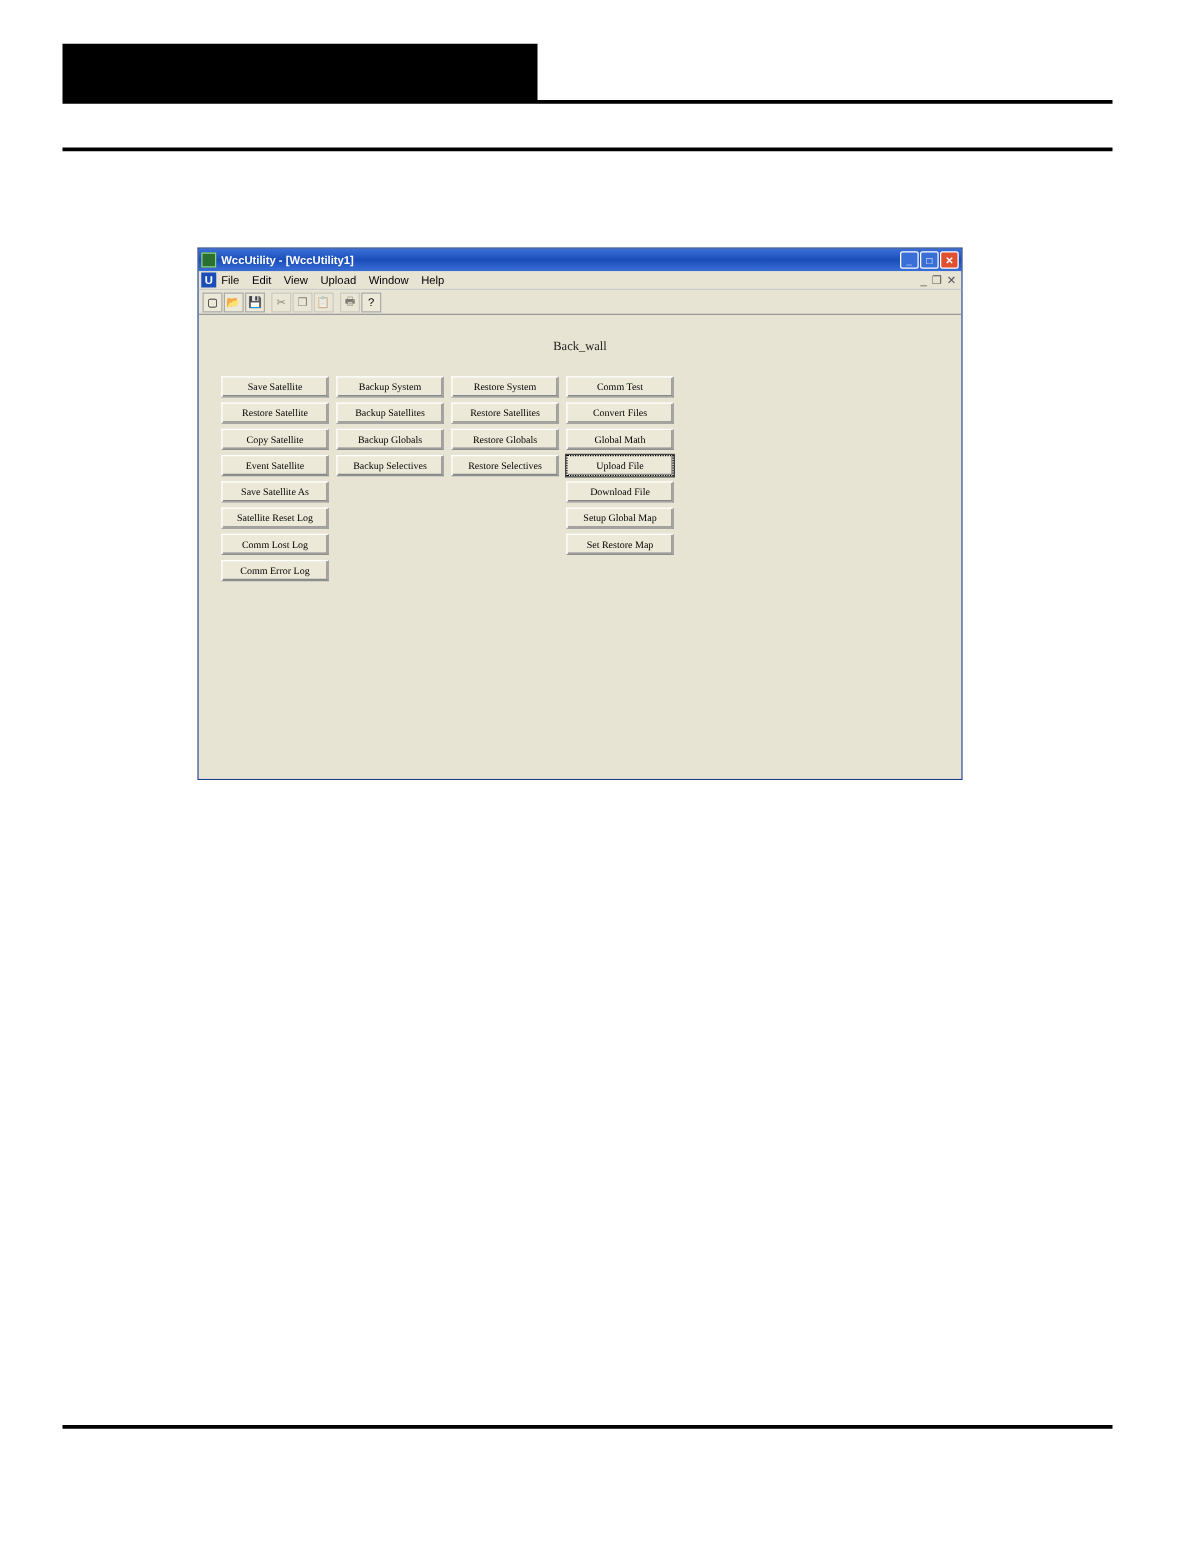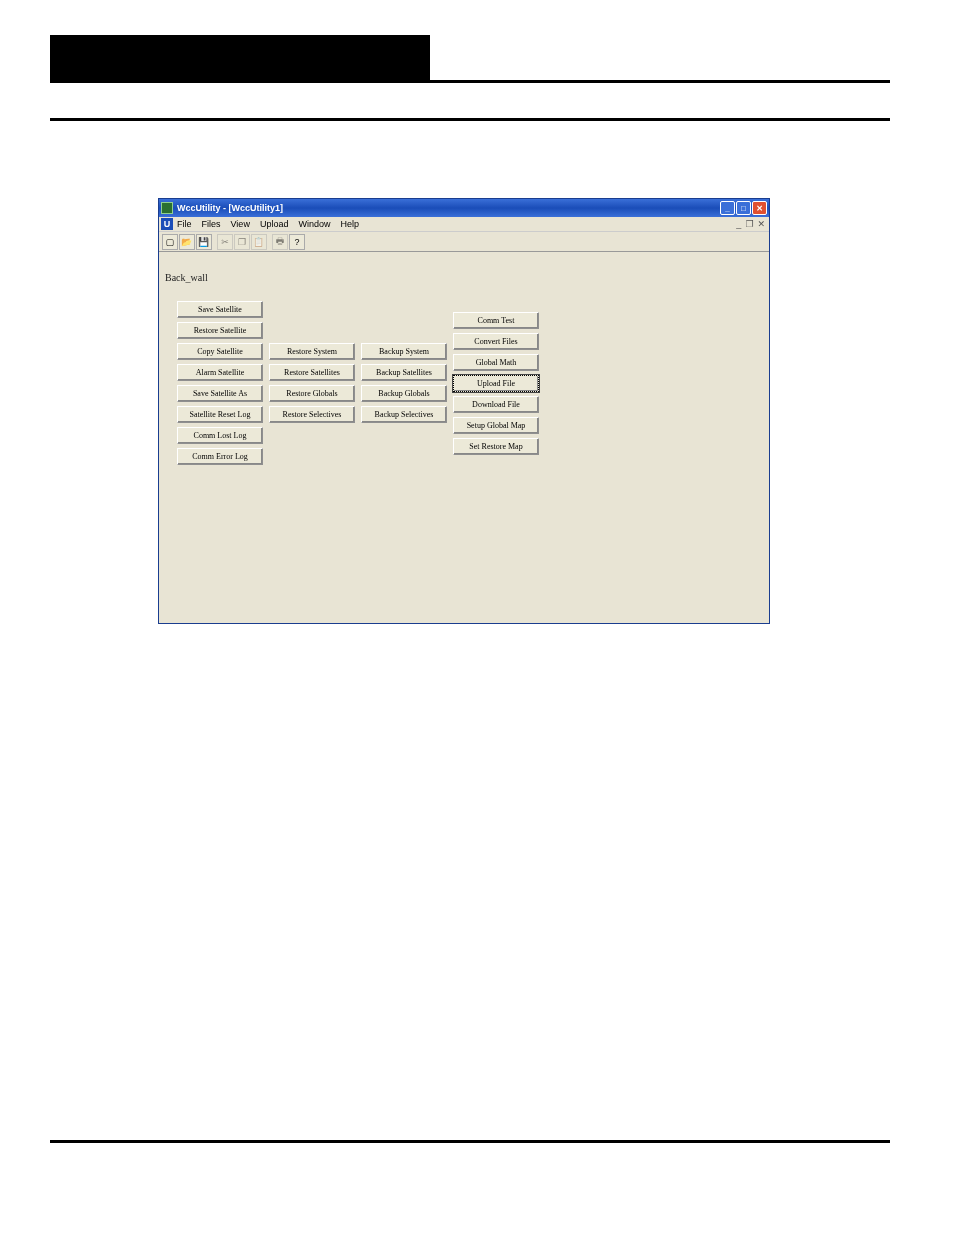--- a/index.html
+++ b/index.html
@@ -137,31 +137,30 @@
   }
   .tool-btn.disabled{ opacity:0.45; }
   .tool-sep{ width:3px; }
   .client-area{
     flex:1;
     background:#e8e4d4;
     padding:6px;
     overflow:hidden;
   }
   .content-label{
-    text-align:left;
+    text-align:center;
     font-size:10px;
     color:#222;
     margin:14px 0 18px 0;
     font-family:"Times New Roman",serif;
   }
   .button-grid{
     display:flex;
     gap:6px;
     margin-left:12px;
-    align-items:center;
   }
   .col{
     display:flex;
     flex-direction:column;
     gap:4px;
   }
   .ui-btn{
     width:86px;
     height:17px;
     background:#ece9d8;
@@ -198,21 +197,21 @@
     <div class="win-controls">
       <div class="win-btn win-min">_</div>
       <div class="win-btn win-max">□</div>
       <div class="win-btn win-close">✕</div>
     </div>
   </div>
 
   <div class="menubar">
     <span class="mdi-icon">U</span>
     <span class="menu-item">File</span>
-    <span class="menu-item">Files</span>
+    <span class="menu-item">Edit</span>
     <span class="menu-item">View</span>
     <span class="menu-item">Upload</span>
     <span class="menu-item">Window</span>
     <span class="menu-item">Help</span>
     <div class="mdi-controls">
       <span>_</span>
       <span>❐</span>
       <span>✕</span>
     </div>
   </div>
@@ -232,40 +231,40 @@
 
   <div class="client-area">
     <div class="content-label">Back_wall</div>
 
     <div class="button-grid">
 
       <div class="col">
         <div class="ui-btn">Save Satellite</div>
         <div class="ui-btn">Restore Satellite</div>
         <div class="ui-btn">Copy Satellite</div>
-        <div class="ui-btn">Alarm Satellite</div>
+        <div class="ui-btn">Event Satellite</div>
         <div class="ui-btn">Save Satellite As</div>
         <div class="ui-btn">Satellite Reset Log</div>
         <div class="ui-btn">Comm Lost Log</div>
         <div class="ui-btn">Comm Error Log</div>
       </div>
 
 
       <div class="col">
+        <div class="ui-btn">Backup System</div>
+        <div class="ui-btn">Backup Satellites</div>
+        <div class="ui-btn">Backup Globals</div>
+        <div class="ui-btn">Backup Selectives</div>
+      </div>
+
+      <div class="col">
         <div class="ui-btn">Restore System</div>
         <div class="ui-btn">Restore Satellites</div>
         <div class="ui-btn">Restore Globals</div>
         <div class="ui-btn">Restore Selectives</div>
-      </div>
-
-      <div class="col">
-        <div class="ui-btn">Backup System</div>
-        <div class="ui-btn">Backup Satellites</div>
-        <div class="ui-btn">Backup Globals</div>
-        <div class="ui-btn">Backup Selectives</div>
       </div>
 
       <div class="col">
         <div class="ui-btn">Comm Test</div>
         <div class="ui-btn">Convert Files</div>
         <div class="ui-btn">Global Math</div>
         <div class="ui-btn focused">Upload File</div>
         <div class="ui-btn">Download File</div>
         <div class="ui-btn">Setup Global Map</div>
         <div class="ui-btn">Set Restore Map</div>

